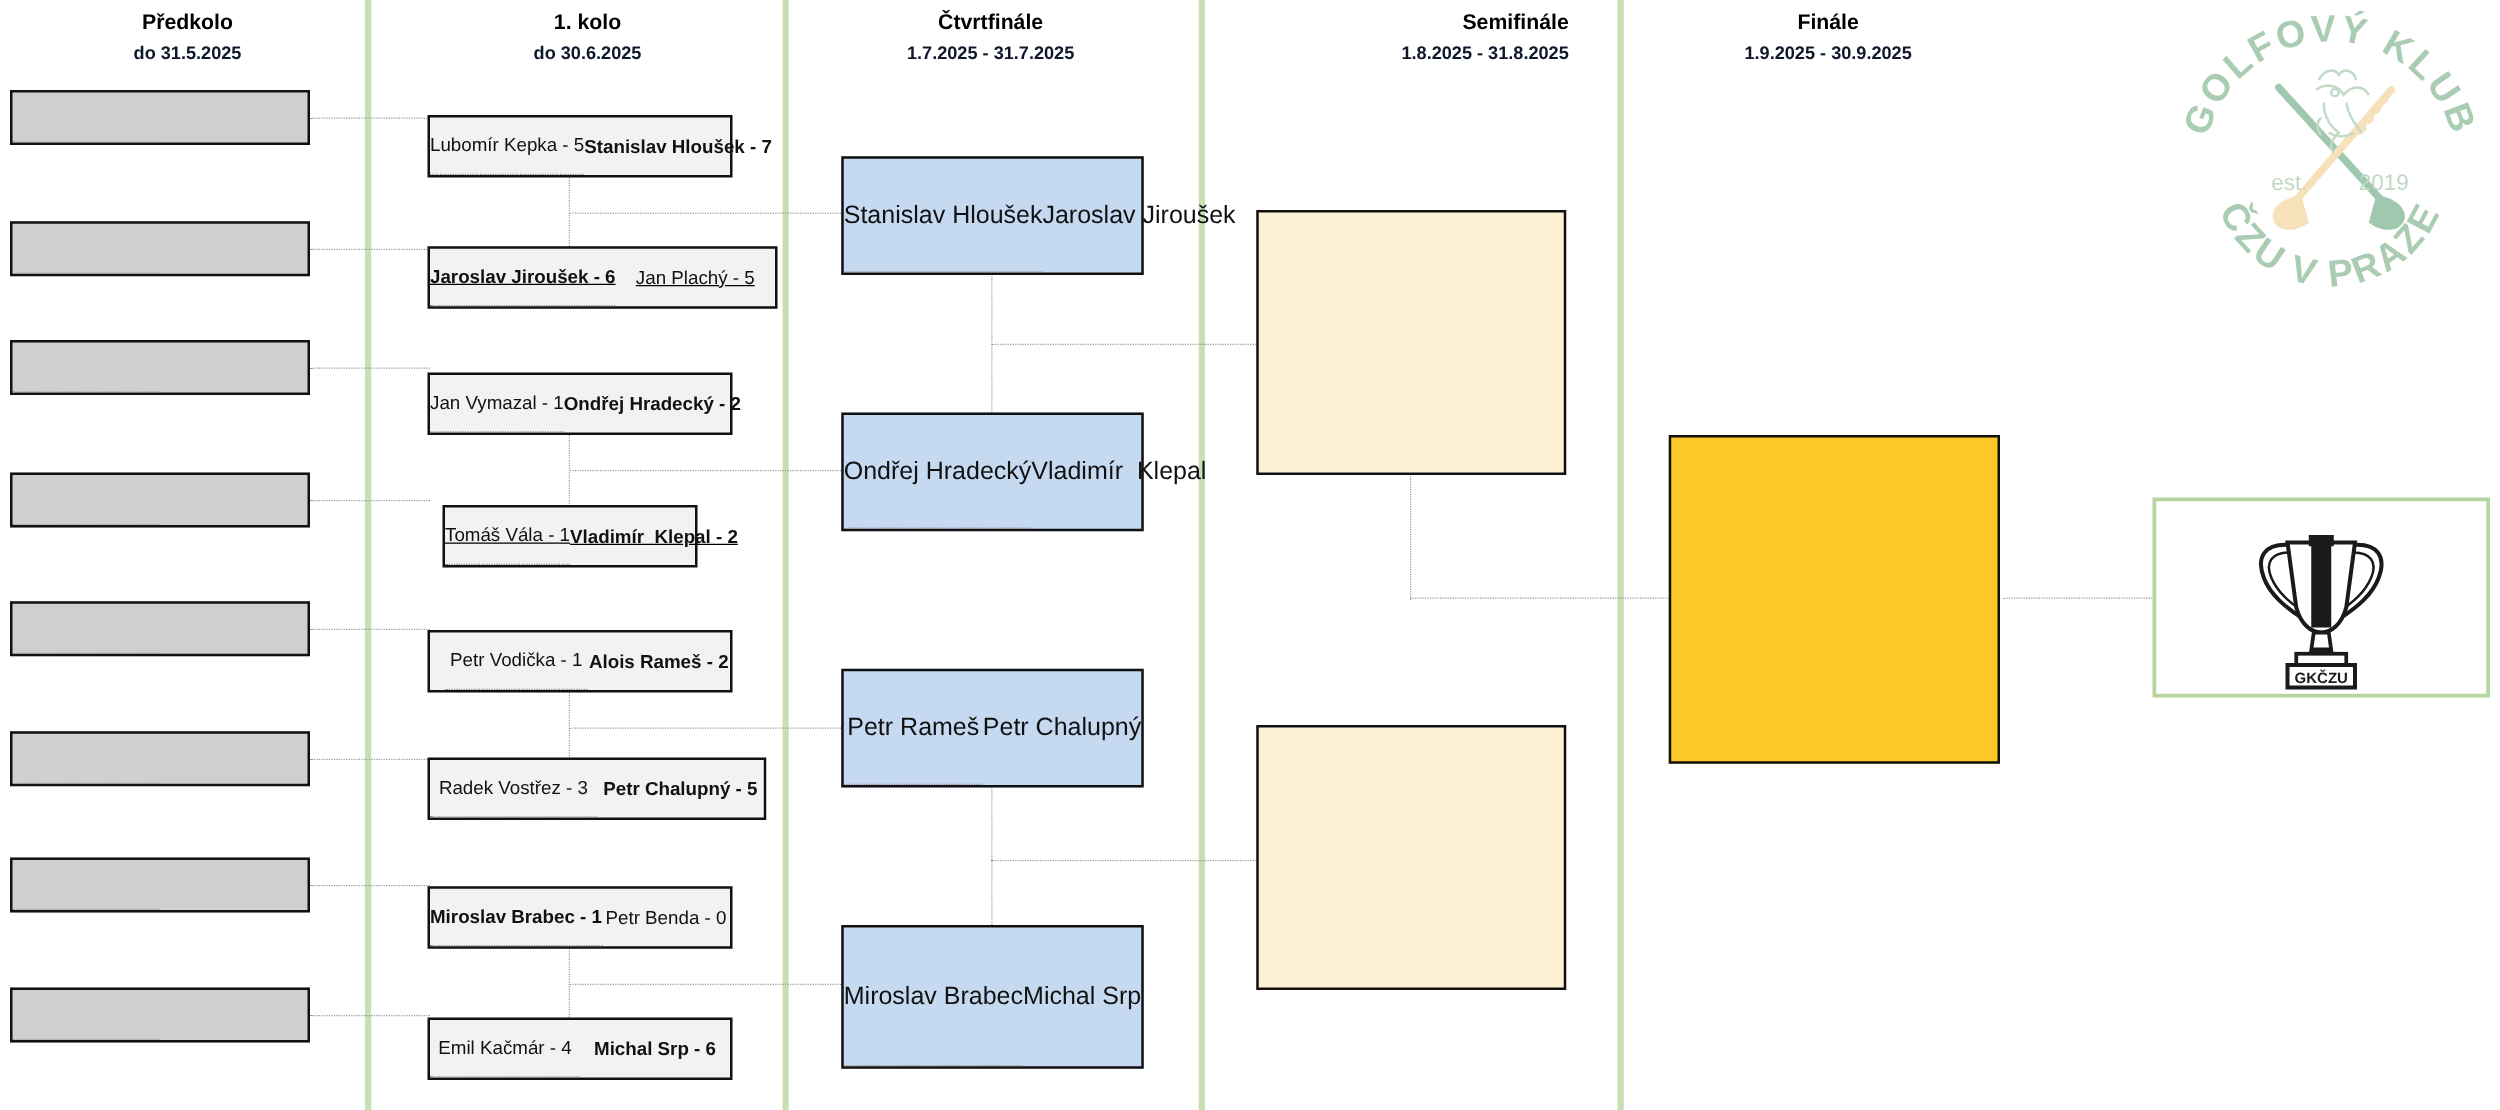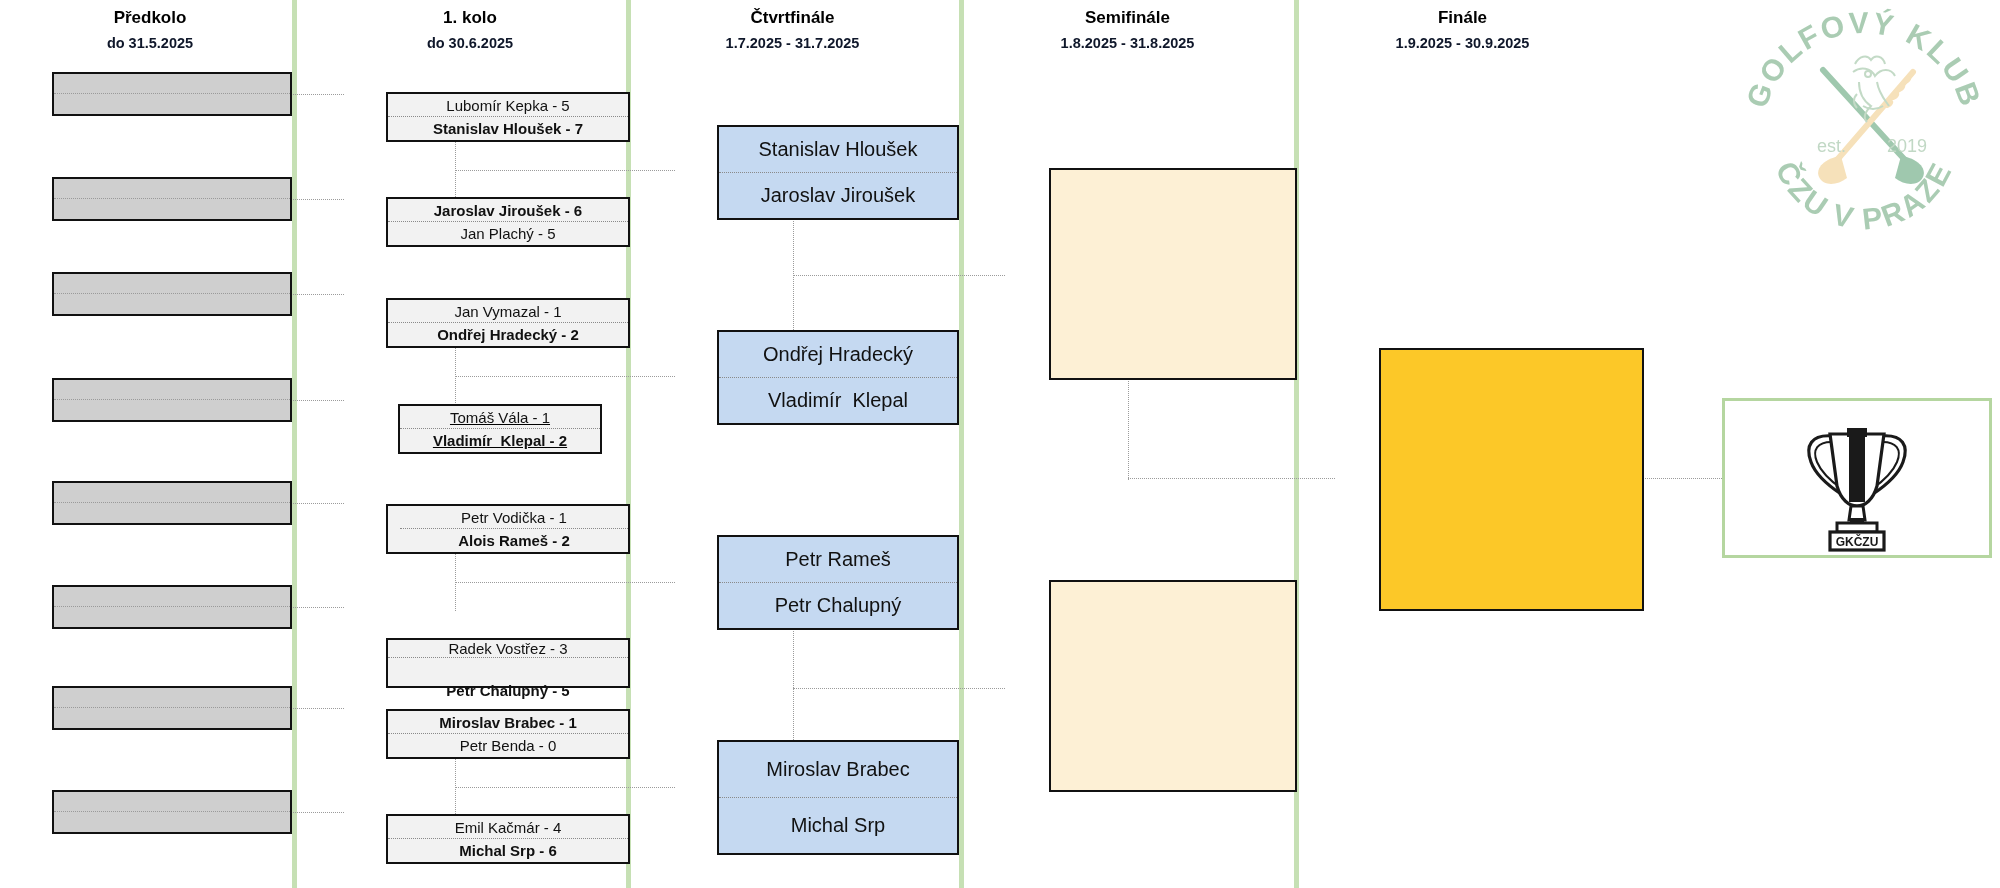--- a/index.html
+++ b/index.html
@@ -30,21 +30,21 @@
   .col-head .ch-date{
     font-size:14.5px;font-weight:bold;color:#0f172a;
     line-height:18px;margin-top:6px;white-space:nowrap;
   }
 
   
   .match{
     position:absolute;
     border:2.5px solid #111;
     box-sizing:border-box;
-    display:flex;flex-direction:column;margin-left:44px;
+    display:flex;flex-direction:row;
   }
   .slot{
     flex:1 1 50%;
     display:flex;align-items:center;justify-content:center;
     font-size:15px;color:#111;
     white-space:pre;
     box-sizing:border-box;
   }
   .slot.win{font-weight:bold;}
   .slot.top{border-bottom:1px dotted #8a8a8a;}
@@ -109,21 +109,21 @@
     <div class="ch-date">do 31.5.2025</div>
   </div>
   <div class="col-head" style="left:340px;top:8px;width:260px;">
     <div class="ch-title">1. kolo</div>
     <div class="ch-date">do 30.6.2025</div>
   </div>
   <div class="col-head" style="left:665px;top:8px;width:255px;">
     <div class="ch-title">Čtvrtfinále</div>
     <div class="ch-date">1.7.2025 - 31.7.2025</div>
   </div>
-  <div class="col-head" style="left:1000px;top:8px;width:255px;">
+  <div class="col-head" style="left:1000px;top:8px;width:255px;text-align:right;">
     <div class="ch-title">Semifinále</div>
     <div class="ch-date">1.8.2025 - 31.8.2025</div>
   </div>
   <div class="col-head" style="left:1335px;top:8px;width:255px;">
     <div class="ch-title">Finále</div>
     <div class="ch-date">1.9.2025 - 30.9.2025</div>
   </div>
 
   <div class="conn-h" style="left:248px;top:94px;width:96px;"></div>
   <div class="conn-h" style="left:248px;top:199px;width:96px;"></div>
@@ -186,37 +186,37 @@
   </div>
   <div class="match prelim" style="left:8px;top:790px;width:240px;height:44px;">
     <div class="slot top"></div>
     <div class="slot"></div>
   </div>
 
   <div class="match r1" style="left:342px;top:92px;width:244px;height:50px;">
     <div class="slot top">Lubomír Kepka - 5</div>
     <div class="slot win">Stanislav Hloušek - 7</div>
   </div>
-  <div class="match r1" style="left:342px;top:197px;width:244px;height:50px;">
+  <div class="match r1" style="left:342px;top:197px;width:280px;height:50px;text-decoration:underline;">
     <div class="slot top win">Jaroslav Jiroušek - 6</div>
     <div class="slot">Jan Plachý - 5</div>
   </div>
   <div class="match r1" style="left:342px;top:298px;width:244px;height:50px;">
     <div class="slot top">Jan Vymazal - 1</div>
     <div class="slot win">Ondřej Hradecký - 2</div>
   </div>
   <div class="match r1" style="left:354px;top:404px;width:204px;height:50px;text-decoration:underline;">
     <div class="slot top">Tomáš Vála - 1</div>
     <div class="slot win">Vladimír  Klepal - 2</div>
   </div>
   <div class="match r1" style="left:342px;top:504px;width:244px;height:50px;padding-left:12px;">
     <div class="slot top">Petr Vodička - 1</div>
     <div class="slot win">Alois Rameš - 2</div>
   </div>
-  <div class="match r1" style="left:342px;top:638px;width:244px;height:50px;gap:24px;">
+  <div class="match r1" style="left:342px;top:606px;width:271px;height:50px;">
     <div class="slot top">Radek Vostřez - 3</div>
     <div class="slot win">Petr Chalupný - 5</div>
   </div>
   <div class="match r1" style="left:342px;top:709px;width:244px;height:50px;">
     <div class="slot top win">Miroslav Brabec - 1</div>
     <div class="slot">Petr Benda - 0</div>
   </div>
   <div class="match r1" style="left:342px;top:814px;width:244px;height:50px;">
     <div class="slot top">Emil Kačmár - 4</div>
     <div class="slot win">Michal Srp - 6</div>

